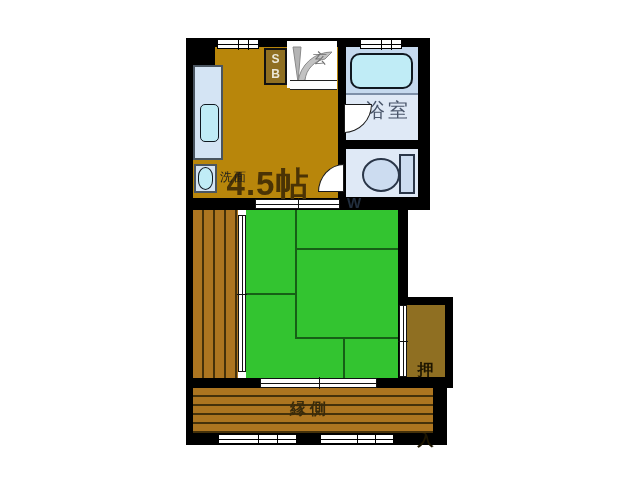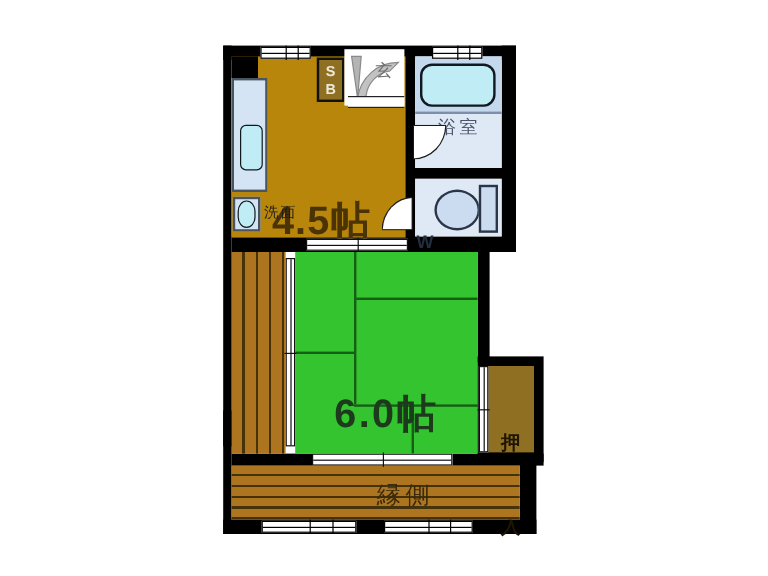--- a/index.html
+++ b/index.html
@@ -39,26 +39,26 @@
   .window .tick.t2{left:75%;}
   .slide{position:absolute;background:#fff;border:1px solid #111;box-sizing:border-box;}
   .slide.h .mid{position:absolute;left:0;right:0;top:50%;height:1px;background:#111;}
   .slide.h .tick{position:absolute;top:-2px;bottom:-2px;width:1px;background:#111;left:50%;}
   .slide.v .mid{position:absolute;top:0;bottom:0;left:50%;width:1px;background:#111;}
   .slide.v .tick{position:absolute;left:-2px;right:-2px;height:1px;background:#111;top:50%;}
   
   .lbl{position:absolute;white-space:pre;}
   .lbl-dk{color:var(--dk_text);font-size:33px;font-weight:bold;line-height:1.12;text-align:center;letter-spacing:1px;}
   .lbl-washitsu{color:var(--washitsu_text);font-size:33px;font-weight:bold;line-height:1.15;text-align:center;letter-spacing:2px;}
-  .lbl-bath{color:var(--bath_text);font-size:15px;letter-spacing:3px;}
+  .lbl-bath{color:var(--bath_text);font-size:20px;letter-spacing:3px;}
   .lbl-wc{color:var(--wc_text);font-size:15px;font-weight:bold;line-height:1.25;text-align:center;}
   .lbl-senmen{color:#1c1c1c;font-size:12px;letter-spacing:2px;}
   .lbl-gen{color:#6f6f6f;font-size:14px;}
   .lbl-oshiire{color:var(--oshiire_text);font-size:16px;font-weight:bold;line-height:1.45;text-align:center;}
-  .lbl-engawa{color:var(--engawa_text);font-size:20px;font-weight:normal;letter-spacing:4px;margin-left:24px;}
+  .lbl-engawa{color:var(--engawa_text);font-size:16px;font-weight:bold;letter-spacing:4px;}
 </style>
 </head>
 <body>
 
 <div id="canvas">
 
   <div class="wall" style="left:186px;top:38px;width:244px;height:12px;"></div>
   <div class="wall" style="left:186px;top:38px;width:7px;height:407px;"></div>
   <div class="wall" style="left:418px;top:38px;width:12px;height:172px;"></div>
   <div class="wall" style="left:193px;top:197px;width:237px;height:13px;"></div>
@@ -113,21 +113,20 @@
   <div class="toilet-tank" style="left:399px;top:154px;width:16px;height:40px;"></div>
   <div class="door tl" style="left:318px;top:164px;width:26px;height:28px;"></div>
 
   <div class="tatami" style="left:246px;top:210px;width:152px;height:168px;"></div>
   <div class="tline" style="left:295px;top:210px;width:2px;height:127px;"></div>
   <div class="tline" style="left:295px;top:248px;width:103px;height:2px;"></div>
   <div class="tline" style="left:246px;top:293px;width:49px;height:2px;"></div>
   <div class="tline" style="left:295px;top:337px;width:103px;height:2px;"></div>
   <div class="tline" style="left:343px;top:337px;width:2px;height:41px;"></div>
   <div class="lbl lbl-washitsu" style="left:247px;top:250px;width:150px;">
-    <div>6.0帖</div>
   </div>
 
   <div class="corridor" style="left:193px;top:210px;width:45px;height:168px;"></div>
 
   <div class="wall" style="left:398px;top:297px;width:55px;height:88px;"></div>
   <div class="closet-inner" style="left:406px;top:305px;width:39px;height:72px;"></div>
   <div class="lbl lbl-oshiire" style="left:406px;top:312px;width:39px;">
     <div>押</div>
     <div>入</div>
   </div>

